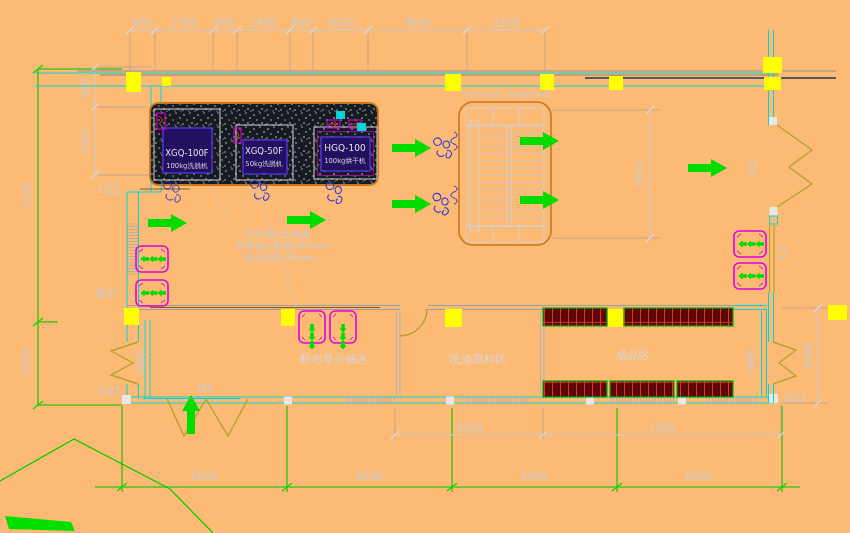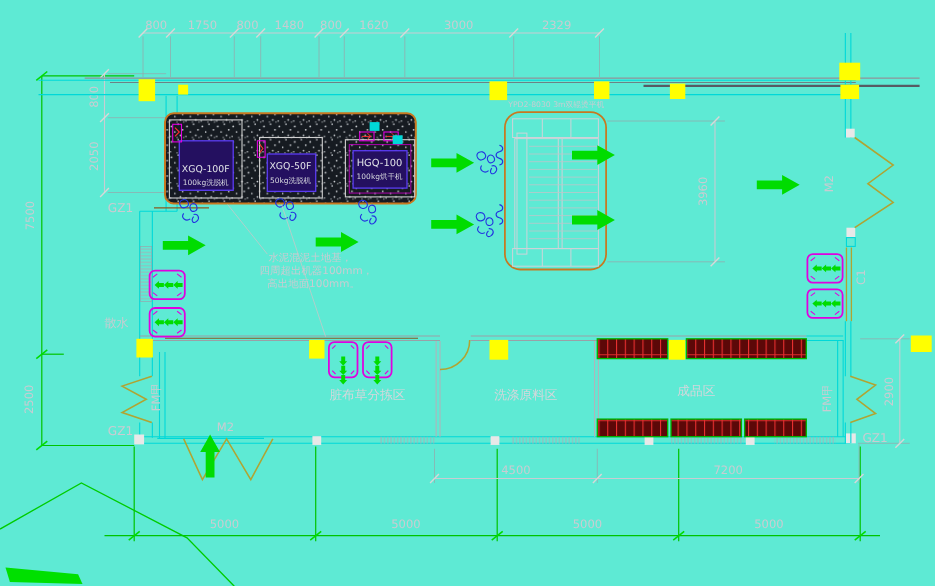--- a/index.html
+++ b/index.html
@@ -1,16 +1,16 @@
 <!DOCTYPE html>
 <html><head>
 <meta charset="utf-8">
 <style>
   html,body{margin:0;padding:0;background:#14181e;}
-  .stage{position:relative;width:850px;height:533px;background:#5eead4;overflow:hidden;}
+  .stage{position:relative;width:850px;height:533px;background:#fdba74;overflow:hidden;}
   svg{display:block;}
   text{font-family:"DejaVu Sans","Liberation Sans",sans-serif;fill:#c9ccd1;}
   .t10{font-size:10.5px;}
   .t11{font-size:11px;}
   .t9{font-size:9.5px;}
   .t7{font-size:7px;}
   .machineModel{font-size:8.5px;fill:#e2e4e8;}
   .machineSpec{font-size:6.8px;fill:#d8dadf;}
   .roomLabel{font-size:11.5px;fill:#d4d7db;}
 </style>

